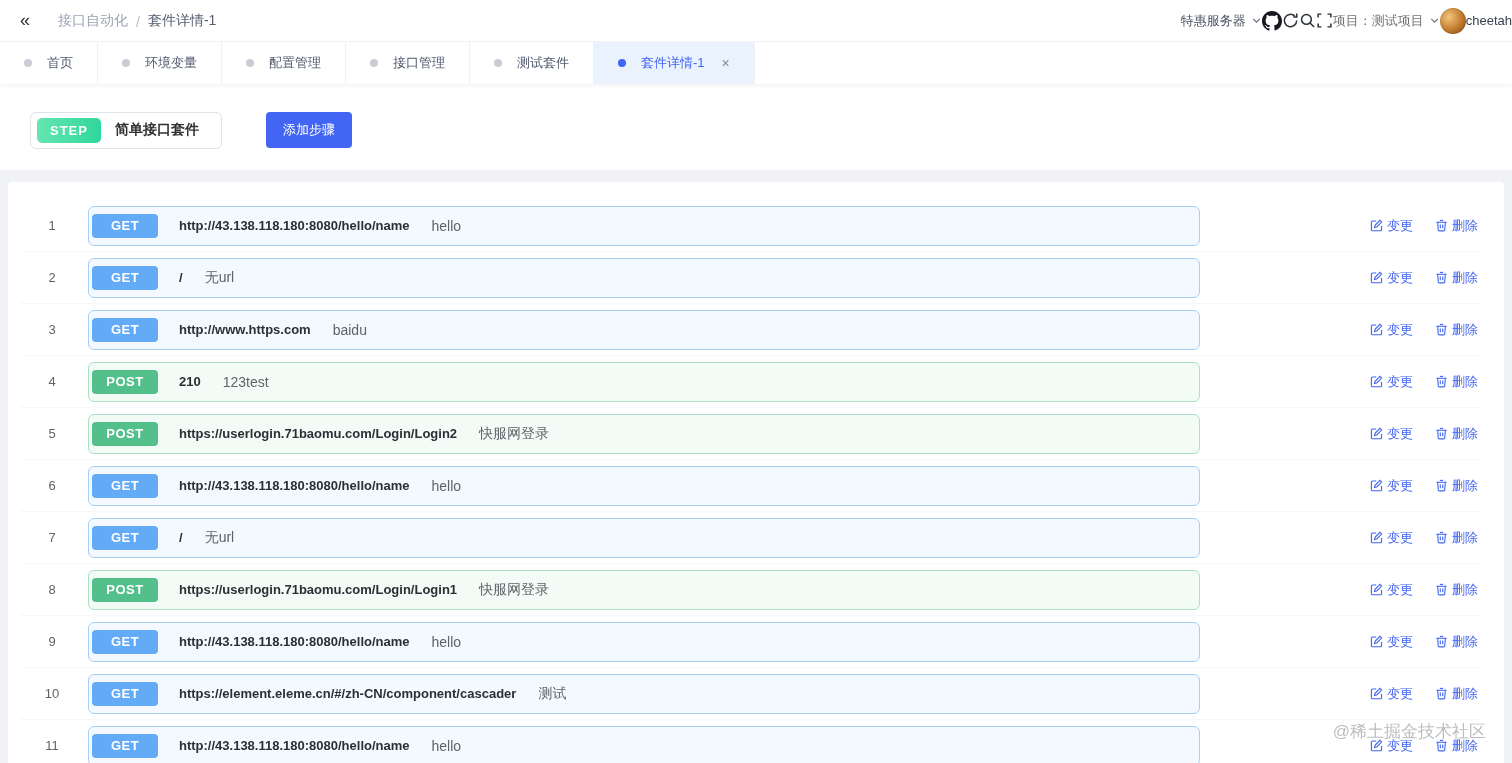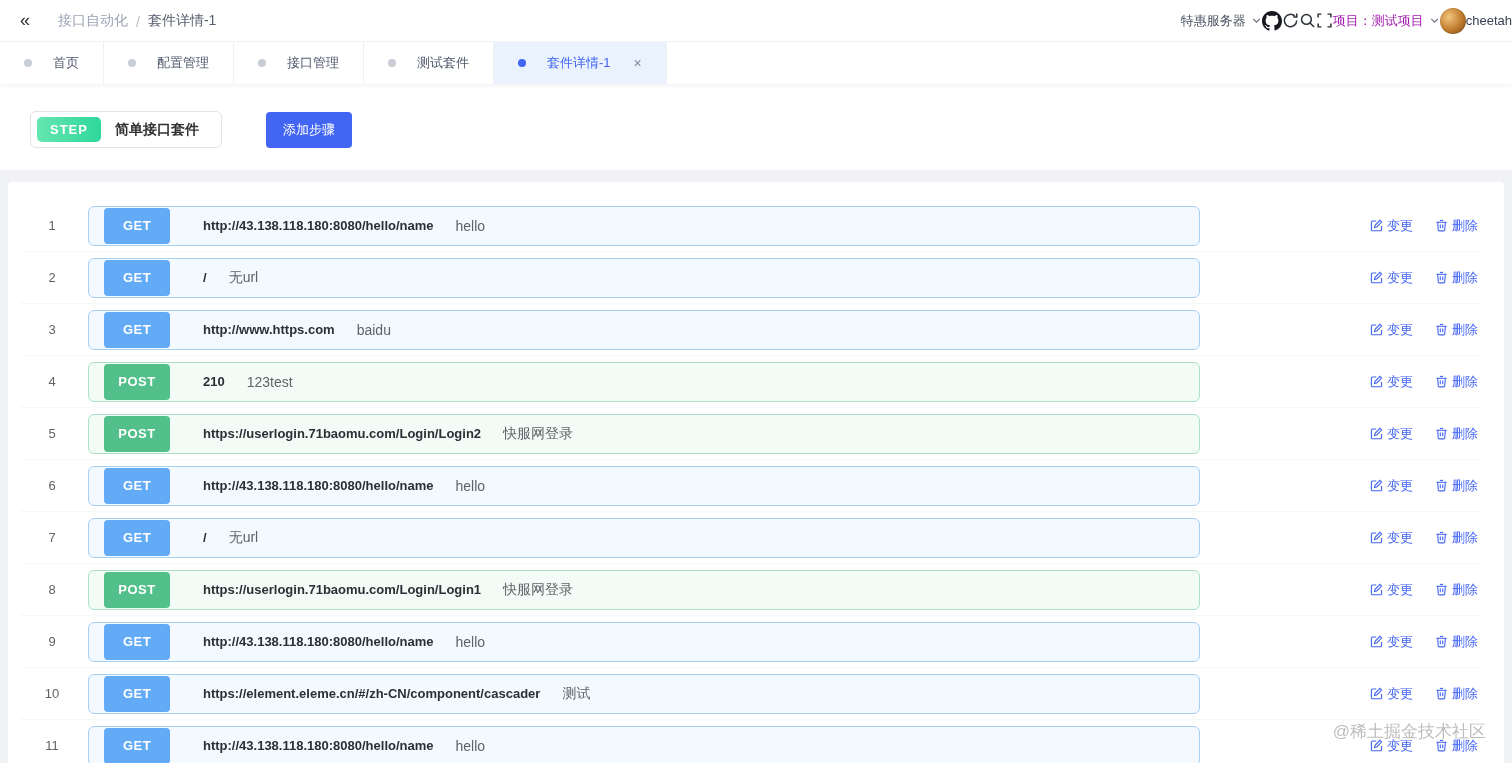--- a/index.html
+++ b/index.html
@@ -35,35 +35,35 @@
   }
   .username { font-size: 13px; color: #3a4150; white-space: nowrap; margin-right: -14px; cursor: pointer; }
 
   
   .tab-bar {
     height: 42px; background: #fff; display: flex; align-items: stretch;
     box-shadow: 0 2px 4px rgba(0,0,0,.05);
     position: relative; z-index: 2;
   }
   .tab {
-    display: flex; align-items: center; gap: 21px;
+    display: flex; align-items: center; gap: 15px;
     padding: 0 24px; font-size: 13px; color: #515a6e;
     border-right: 1px solid #f0f1f3; cursor: pointer; white-space: nowrap;
   }
   .tab-dot { width: 8px; height: 8px; border-radius: 50%; background: #c9ced6; flex: none; }
   .tab.active { background: #eaf2fe; color: var(--primary, #4265f4); }
   .tab.active .tab-dot { background: var(--primary, #4265f4); }
   .tab-close { font-size: 14px; color: #7f8aa0; margin-left: 2px; line-height: 1; }
   .tab.active .tab-close { color: #6b7struc; }
 
   
   .toolbar {
     background: #fff; height: 86px;
     padding: 28px 30px 22px 30px;
-    display: flex; align-items: flex-end;
+    display: flex; align-items: center;
   }
   .step-box {
     display: flex; align-items: center; gap: 14px;
     border: 1px solid #dde3ea; border-radius: 6px;
     padding: 5px 22px 5px 6px; background: #fff;
   }
   .step-pill {
     background: linear-gradient(90deg, var(--step-grad-a, #65e6b0), var(--step-grad-b, #2fd79b));
     color: #fff; font-weight: bold; font-size: 13px; letter-spacing: 1px;
     padding: 5px 13px; border-radius: 5px;
@@ -87,21 +87,21 @@
   }
   .row-index { width: 64px; margin-right: 4px; text-align: center; font-size: 13px; color: #606266; flex: none; }
   .step-box-row {
     width: 1112px; height: 40px; flex: none;
     display: flex; align-items: center;
     border: 1px solid; border-radius: 6px; cursor: pointer;
   }
   .step-row.get .step-box-row  { border-color: var(--get-border, #aacff5); background: var(--get-bg, #f3f9ff); }
   .step-row.post .step-box-row { border-color: var(--post-border, #a9e2c4); background: var(--post-bg, #f2fbf6); }
   .method-badge {
-    width: 66px; height: 36px; margin: 15px; flex: none;
+    width: 66px; height: 24px; margin: 3px; flex: none;
     border-radius: 4px; color: #fff; font-size: 13px; font-weight: bold; letter-spacing: .5px;
     display: flex; align-items: center; justify-content: center;
   }
   .step-row.get .method-badge  { background: var(--get-badge, #63aaf7); }
   .step-row.post .method-badge { background: var(--post-badge, #53c08c); }
   .step-url  { margin-left: 18px; font-size: 13px; font-weight: bold; color: #2b2f36; white-space: nowrap; }
   .step-name { margin-left: 22px; font-size: 14px; color: #5f6368; white-space: nowrap; }
   .row-actions { margin-left: auto; display: flex; align-items: center; gap: 22px; padding-right: 2px; }
   .action {
     display: inline-flex; align-items: center; gap: 4px;
@@ -149,38 +149,43 @@
           <circle cx="7" cy="7" r="4.6"></circle>
           <line x1="10.6" y1="10.6" x2="14.2" y2="14.2"></line>
         </svg>
     </span>
     <span class="icon-btn">
       <svg width="17" height="17" viewBox="0 0 16 16" fill="none" stroke="#2b3038" stroke-width="1.4">
           <path d="M2 5.2V2h3.2M10.8 2H14v3.2M14 10.8V14h-3.2M5.2 14H2v-3.2"></path>
         </svg>
     </span>
     <div class="menu-trigger">
-      <span style="color:#a21caf;">项目：测试项目</span>
+      <span style="color:#737373;">项目：测试项目</span>
       <svg width="11" height="11" viewBox="0 0 12 12" fill="none" stroke="#6b7280" stroke-width="1.4">
           <path d="M2.5 4.2 L6 7.8 L9.5 4.2"></path>
         </svg>
     </div>
     <span class="avatar"></span>
     <span class="username">cheetah</span>
   </div>
 </header>
 
 <nav class="tab-bar">
     <div class="tab">
     <span class="tab-dot"></span>
     <span class="tab-label">首页</span>
 
   </div>
     <div class="tab">
     <span class="tab-dot"></span>
+    <span class="tab-label">环境变量</span>
+
+  </div>
+    <div class="tab">
+    <span class="tab-dot"></span>
     <span class="tab-label">配置管理</span>
 
   </div>
     <div class="tab">
     <span class="tab-dot"></span>
     <span class="tab-label">接口管理</span>
 
   </div>
     <div class="tab">
     <span class="tab-dot"></span>

